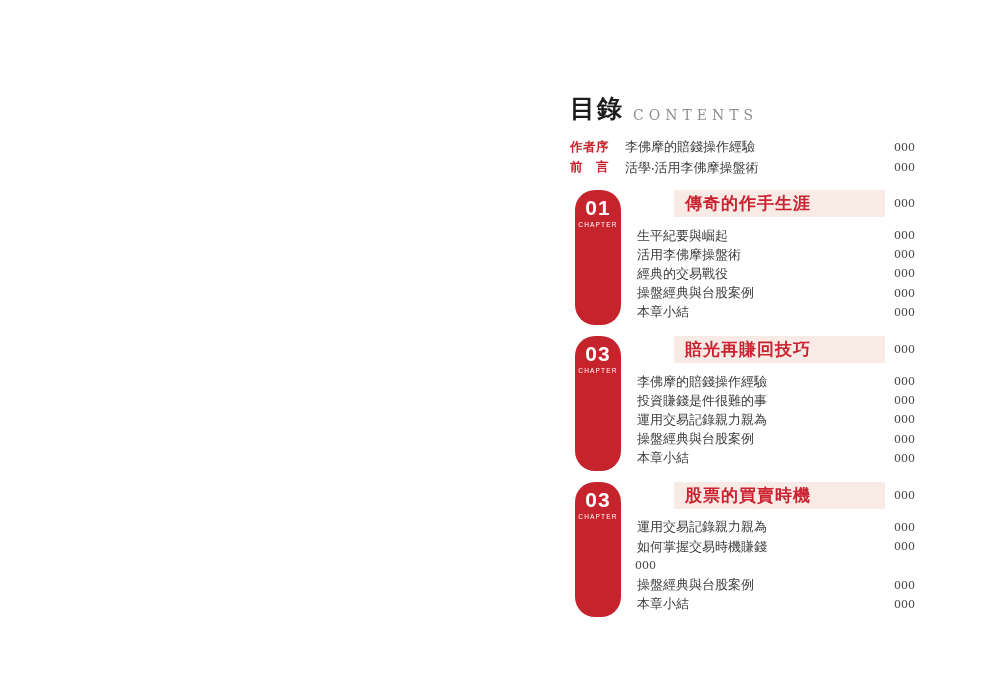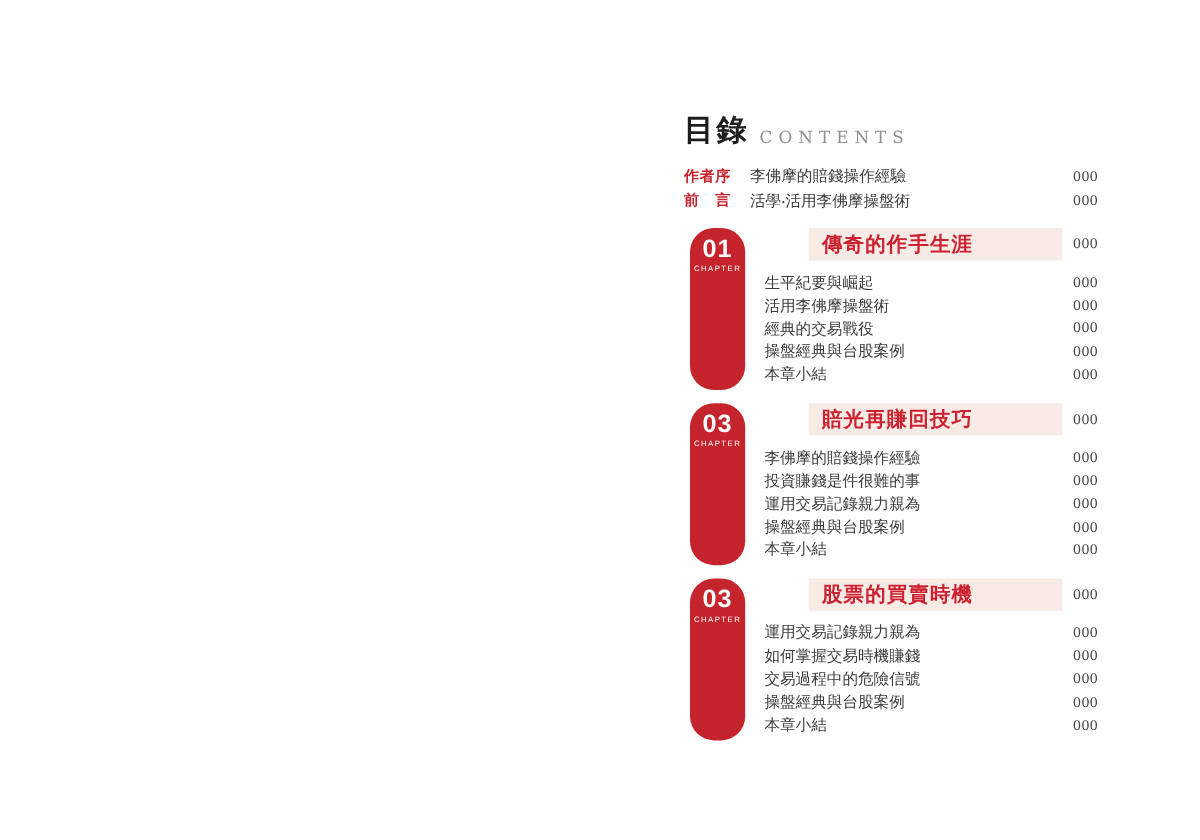--- a/index.html
+++ b/index.html
@@ -160,21 +160,20 @@
       <div class="items">
         <div class="item-row">
           <span class="item-title">運用交易記錄親力親為</span>
           <span class="page-num">000</span>
         </div>
         <div class="item-row">
           <span class="item-title">如何掌握交易時機賺錢</span>
           <span class="page-num">000</span>
         </div>
         <div class="item-row">
-          <span class="item-title">交易過程中的危險信號</span>
           <span class="page-num">000</span>
         </div>
         <div class="item-row">
           <span class="item-title">操盤經典與台股案例</span>
           <span class="page-num">000</span>
         </div>
         <div class="item-row">
           <span class="item-title">本章小結</span>
           <span class="page-num">000</span>
         </div>

